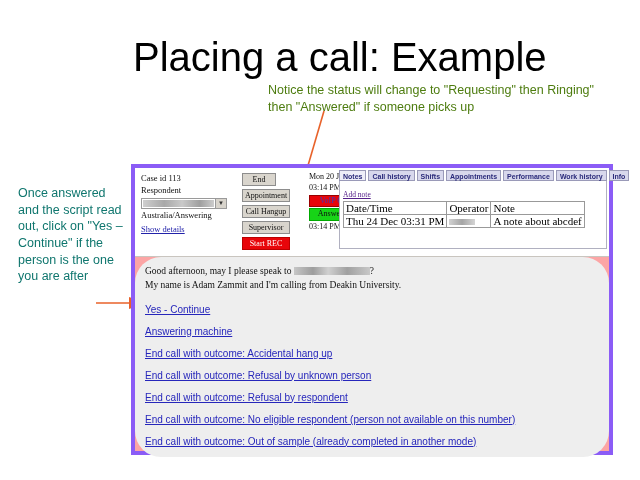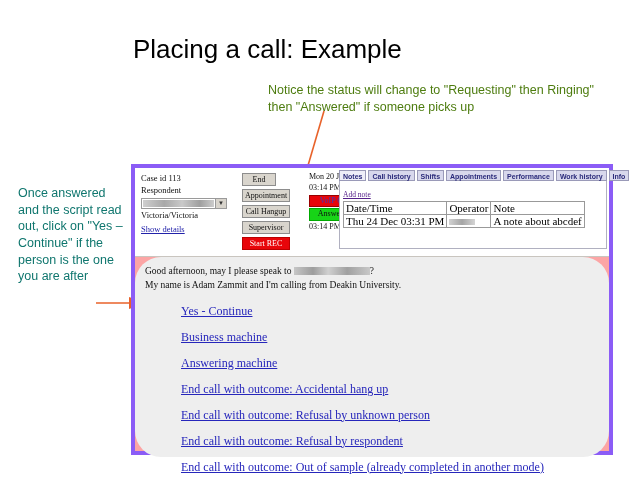--- a/index.html
+++ b/index.html
@@ -1,21 +1,21 @@
 <!DOCTYPE html>
 <html><head>
 <meta charset="utf-8">
 <style>
   html,body{margin:0;padding:0;}
   body{width:640px;height:480px;background:#ffffff;font-family:"Liberation Sans",sans-serif;overflow:hidden;position:relative;}
 
   
   #slide-title{
     position:absolute;left:133px;top:36px;width:460px;
-    font-size:26px;color:#000;letter-spacing:0px;line-height:1.05;
+    font-size:40px;color:#000;letter-spacing:0px;line-height:1.05;
     font-family:"Liberation Sans",sans-serif;font-weight:400;
   }
   #note-top{
     position:absolute;left:268px;top:82px;width:340px;
     font-size:12.5px;color:#4d7c0f;line-height:1.32;
   }
   #note-left{
     position:absolute;left:18px;top:185px;width:110px;
     font-size:12.5px;color:#0f766e;line-height:1.33;
   }
@@ -77,22 +77,22 @@
   table.notes th,table.notes td{border:1px solid #999;padding:0 2px;text-align:left;font-weight:normal;white-space:nowrap;}
   .op-redact{display:inline-block;width:26px;height:6px;
     background:linear-gradient(90deg,#d2d2d2,#a5a5a5 50%,#d4d4d4);}
 
   
   #app-bottom{position:relative;height:200px;background:#eeeeee;padding:8px 10px;box-sizing:border-box;border-radius:26px;}
   #script-line1,#script-line2{font-size:9.5px;color:#111;line-height:1.45;}
   #name-redact{display:inline-block;width:76px;height:8px;vertical-align:-1px;
     background:linear-gradient(90deg,#c6c6c6,#9d9d9d 25%,#d0d0d0 45%,#a0a0a0 70%,#c8c8c8);}
   #link-list{margin-top:11px;}
-  .sc-link{display:block;color:#2626bb;text-decoration:underline;font-size:12px;margin-bottom:11px;
-    font-family:Liberation Serif, serif;margin-left:36px;}
+  .sc-link{display:block;color:#2626bb;text-decoration:underline;font-size:10px;margin-bottom:11px;
+    font-family:Liberation Sans, sans-serif;}
 </style>
 </head>
 <body>
 
 <div id="slide-title">Placing a call: Example</div>
 
 <div id="note-top">Notice the status will change to "Requesting" then Ringing" then "Answered" if someone picks up</div>
 
 <div id="note-left">Once answered and the script read out, click on "Yes – Continue" if the person is the one you are after</div>
 
@@ -110,21 +110,21 @@
 
   <div id="app-top">
 
     <div id="case-info">
       <div class="lbl">Case id  113</div>
       <div class="lbl">Respondent</div>
       <div id="resp-select">
         <span id="resp-redact"></span>
         <span id="resp-arrow">▼</span>
       </div>
-      <div class="lbl">Victoria/Victoria</div>
+      <div class="lbl">Australia/Answering</div>
       <a id="show-details" href="#">Show details</a>
     </div>
 
     <div id="btn-col">
       <span class="app-btn narrow">End</span>
       <span class="app-btn">Appointment</span>
       <span class="app-btn">Call Hangup</span>
       <span class="app-btn">Supervisor</span>
       <span class="app-btn rec">Start REC</span>
     </div>
@@ -169,21 +169,21 @@
 
   <div id="app-bottom">
     <div id="script-line1">
       <span>Good afternoon, may I please speak to</span>
       <span id="name-redact"></span><span>?</span>
     </div>
     <div id="script-line2">My name is Adam Zammit and I'm calling from Deakin University.</div>
 
     <div id="link-list">
       <a class="sc-link" href="#">Yes - Continue</a>
-      <a class="sc-link" href="#">Business machine</a>
       <a class="sc-link" href="#">Answering machine</a>
       <a class="sc-link" href="#">End call with outcome: Accidental hang up</a>
       <a class="sc-link" href="#">End call with outcome: Refusal by unknown person</a>
       <a class="sc-link" href="#">End call with outcome: Refusal by respondent</a>
+      <a class="sc-link" href="#">End call with outcome: No eligible respondent (person not available on this number)</a>
       <a class="sc-link" href="#">End call with outcome: Out of sample (already completed in another mode)</a>
     </div>
   </div>
 </div>
 
 </body></html>

